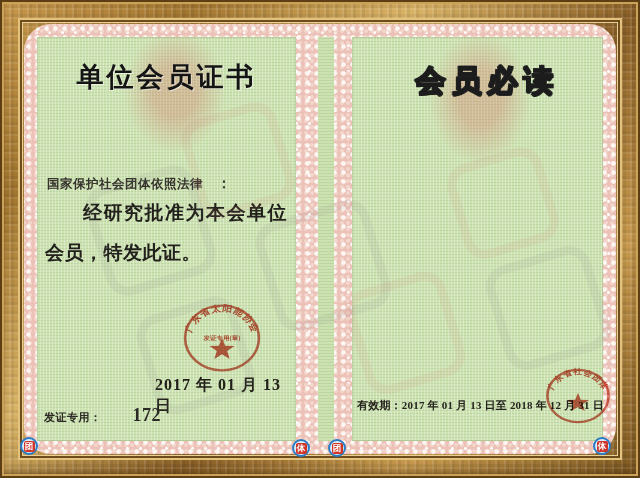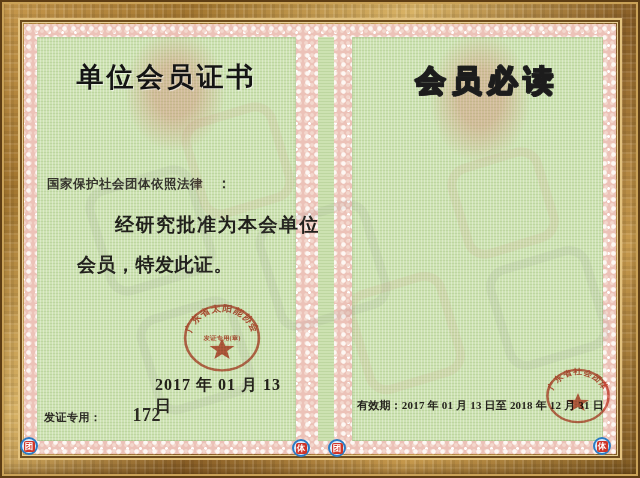--- a/index.html
+++ b/index.html
@@ -13,21 +13,21 @@
   .frame::after{content:"";position:absolute;inset:20px;border:2px solid #6e4c1c;
     box-shadow:0 0 0 2px #e3c27e, inset 0 0 0 1px #e8cf96;pointer-events:none;}
   
   .paper{position:absolute;inset:24px;
     background-color:#ecc2b8;
     background-image:
       radial-gradient(circle,#fdf7f3 0 1.8px, rgba(253,247,243,0) 2.8px),
       radial-gradient(circle,#f3d7cd 0 1.4px, transparent 2.4px),
       radial-gradient(circle,#ffffff 0 1px, transparent 2px);
     background-size:9px 9px,6px 6px,13px 13px;
-    background-position:0 0,3px 4px,6px 2px;}
+    background-position:0 0,3px 4px,6px 2px;border-radius:27px;}
   .page{position:absolute;top:13px;height:404px;
     background-color:#cde2b2;
     background-image:
       repeating-linear-gradient(90deg, rgba(255,255,255,.30) 0 1px, transparent 1px 3px),
       repeating-linear-gradient(0deg, rgba(134,172,96,.22) 0 1px, transparent 1px 3px);
     box-shadow:inset 0 0 0 1px rgba(140,170,110,.35);}
   .page-left{left:13px;width:259px;}
   .page-right{left:328px;width:251px;}
   .divider-green{position:absolute;top:13px;left:294px;width:16px;height:404px;
     background-color:#cde2b2;
@@ -44,23 +44,23 @@
     text-shadow:1px 1px 0 rgba(255,255,255,.5);}
   .title-r{position:absolute;top:24px;left:0;right:0;margin:0;text-align:center;
     font-family:"Liberation Sans","DejaVu Sans",sans-serif;
     font-size:30px;font-weight:900;letter-spacing:6px;color:#f7f7f0;
     -webkit-text-stroke:1.6px #1c1c1c;
     text-shadow:1px 1px 0 #2a2a2a,-1px -1px 0 #2a2a2a,1px -1px 0 #2a2a2a,-1px 1px 0 #2a2a2a;padding-left:20px;}
   .company-line{position:absolute;top:138px;left:10px;right:6px;
     font-family:"Liberation Sans","DejaVu Sans",sans-serif;
     font-size:12.5px;font-weight:bold;color:#35332c;letter-spacing:.5px;}
   .company-colon{margin-left:14px;font-size:14px;}
-  .main-text{position:absolute;top:168px;left:8px;width:242px;margin:0;
+  .main-text{position:absolute;top:156px;left:8px;width:242px;margin:0;
     font-size:19px;line-height:40px;font-weight:bold;color:#21201c;
-    text-indent:2em;text-align:justify;letter-spacing:.5px;padding-left:32px;}
+    text-indent:2em;text-align:justify;letter-spacing:.5px;}
   .date-line{position:absolute;top:338px;left:118px;
     font-size:16px;font-weight:bold;color:#222019;letter-spacing:1px;}
   .certno-line{position:absolute;top:368px;left:7px;
     font-size:11px;font-weight:bold;color:#2c2a24;letter-spacing:.5px;}
   .certno-line .val{margin-left:4px;font-size:18px;padding-left:27px;}
   
   .rp-body{position:absolute;top:104px;left:6px;width:241px;}
   .rp-body p{margin:0;font-size:14px;line-height:23.5px;font-weight:bold;
     color:#2e2c24;text-indent:2em;text-align:justify;}
   .validity{position:absolute;top:361px;left:5px;width:288px;

